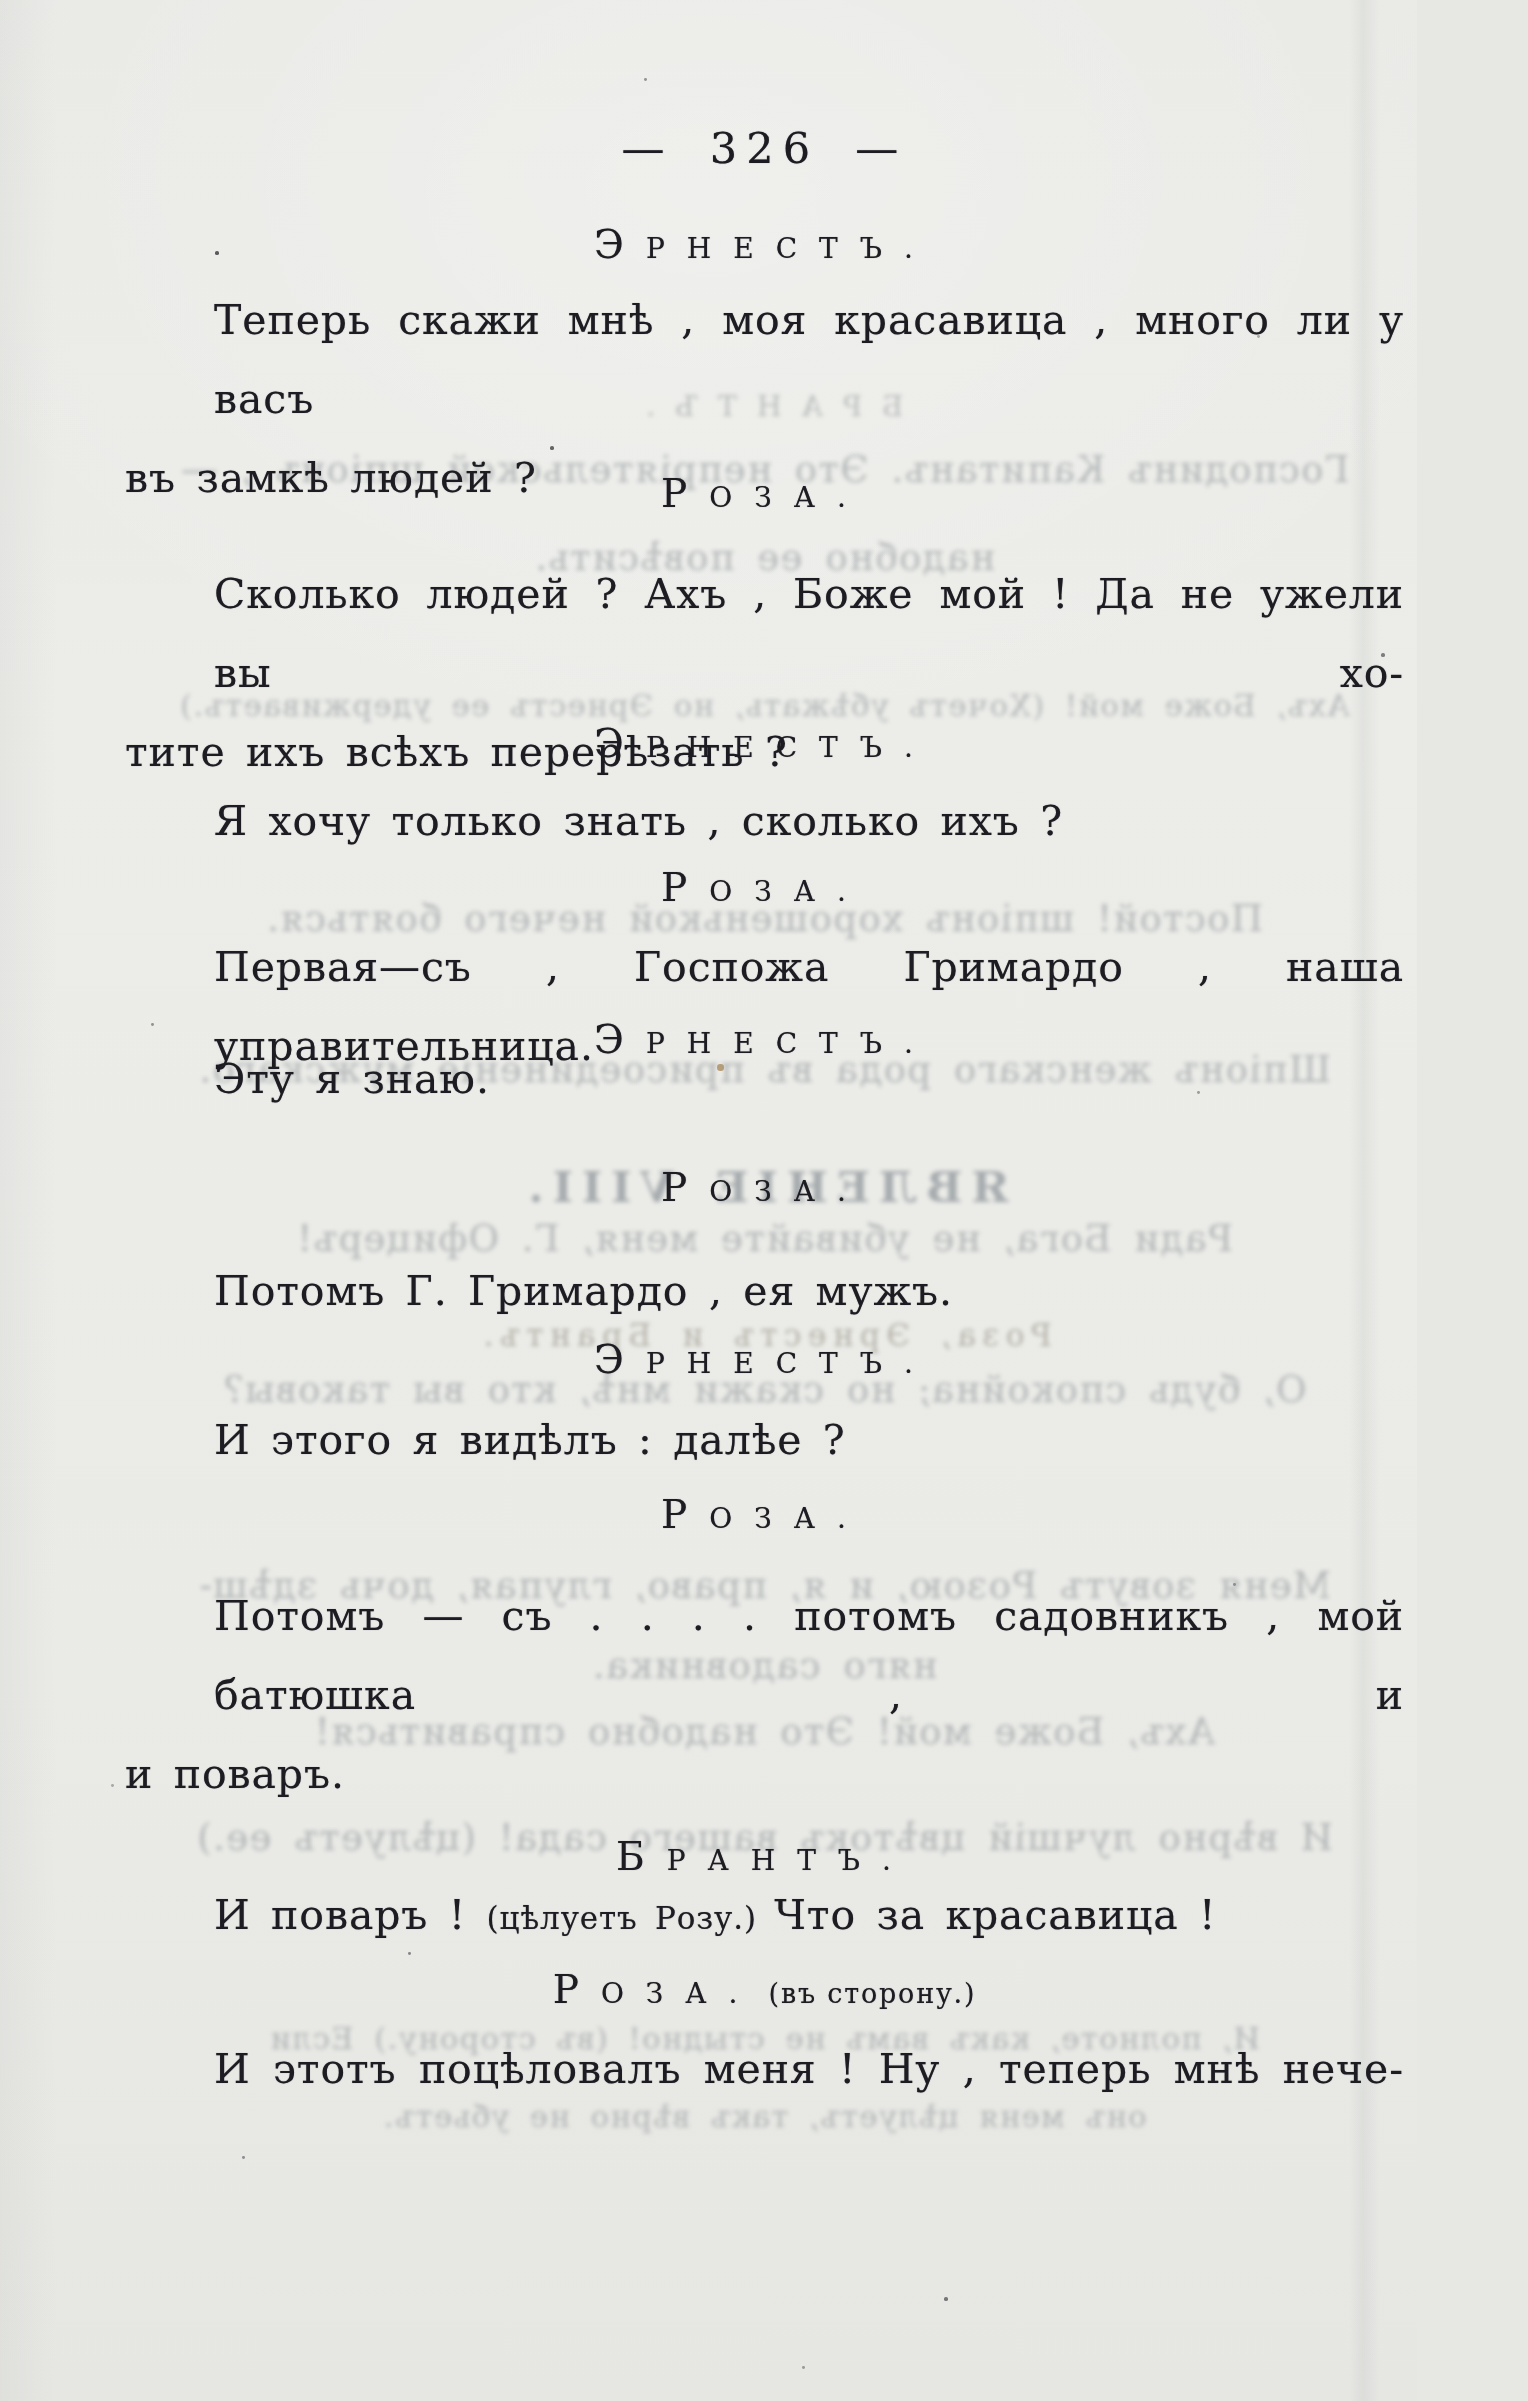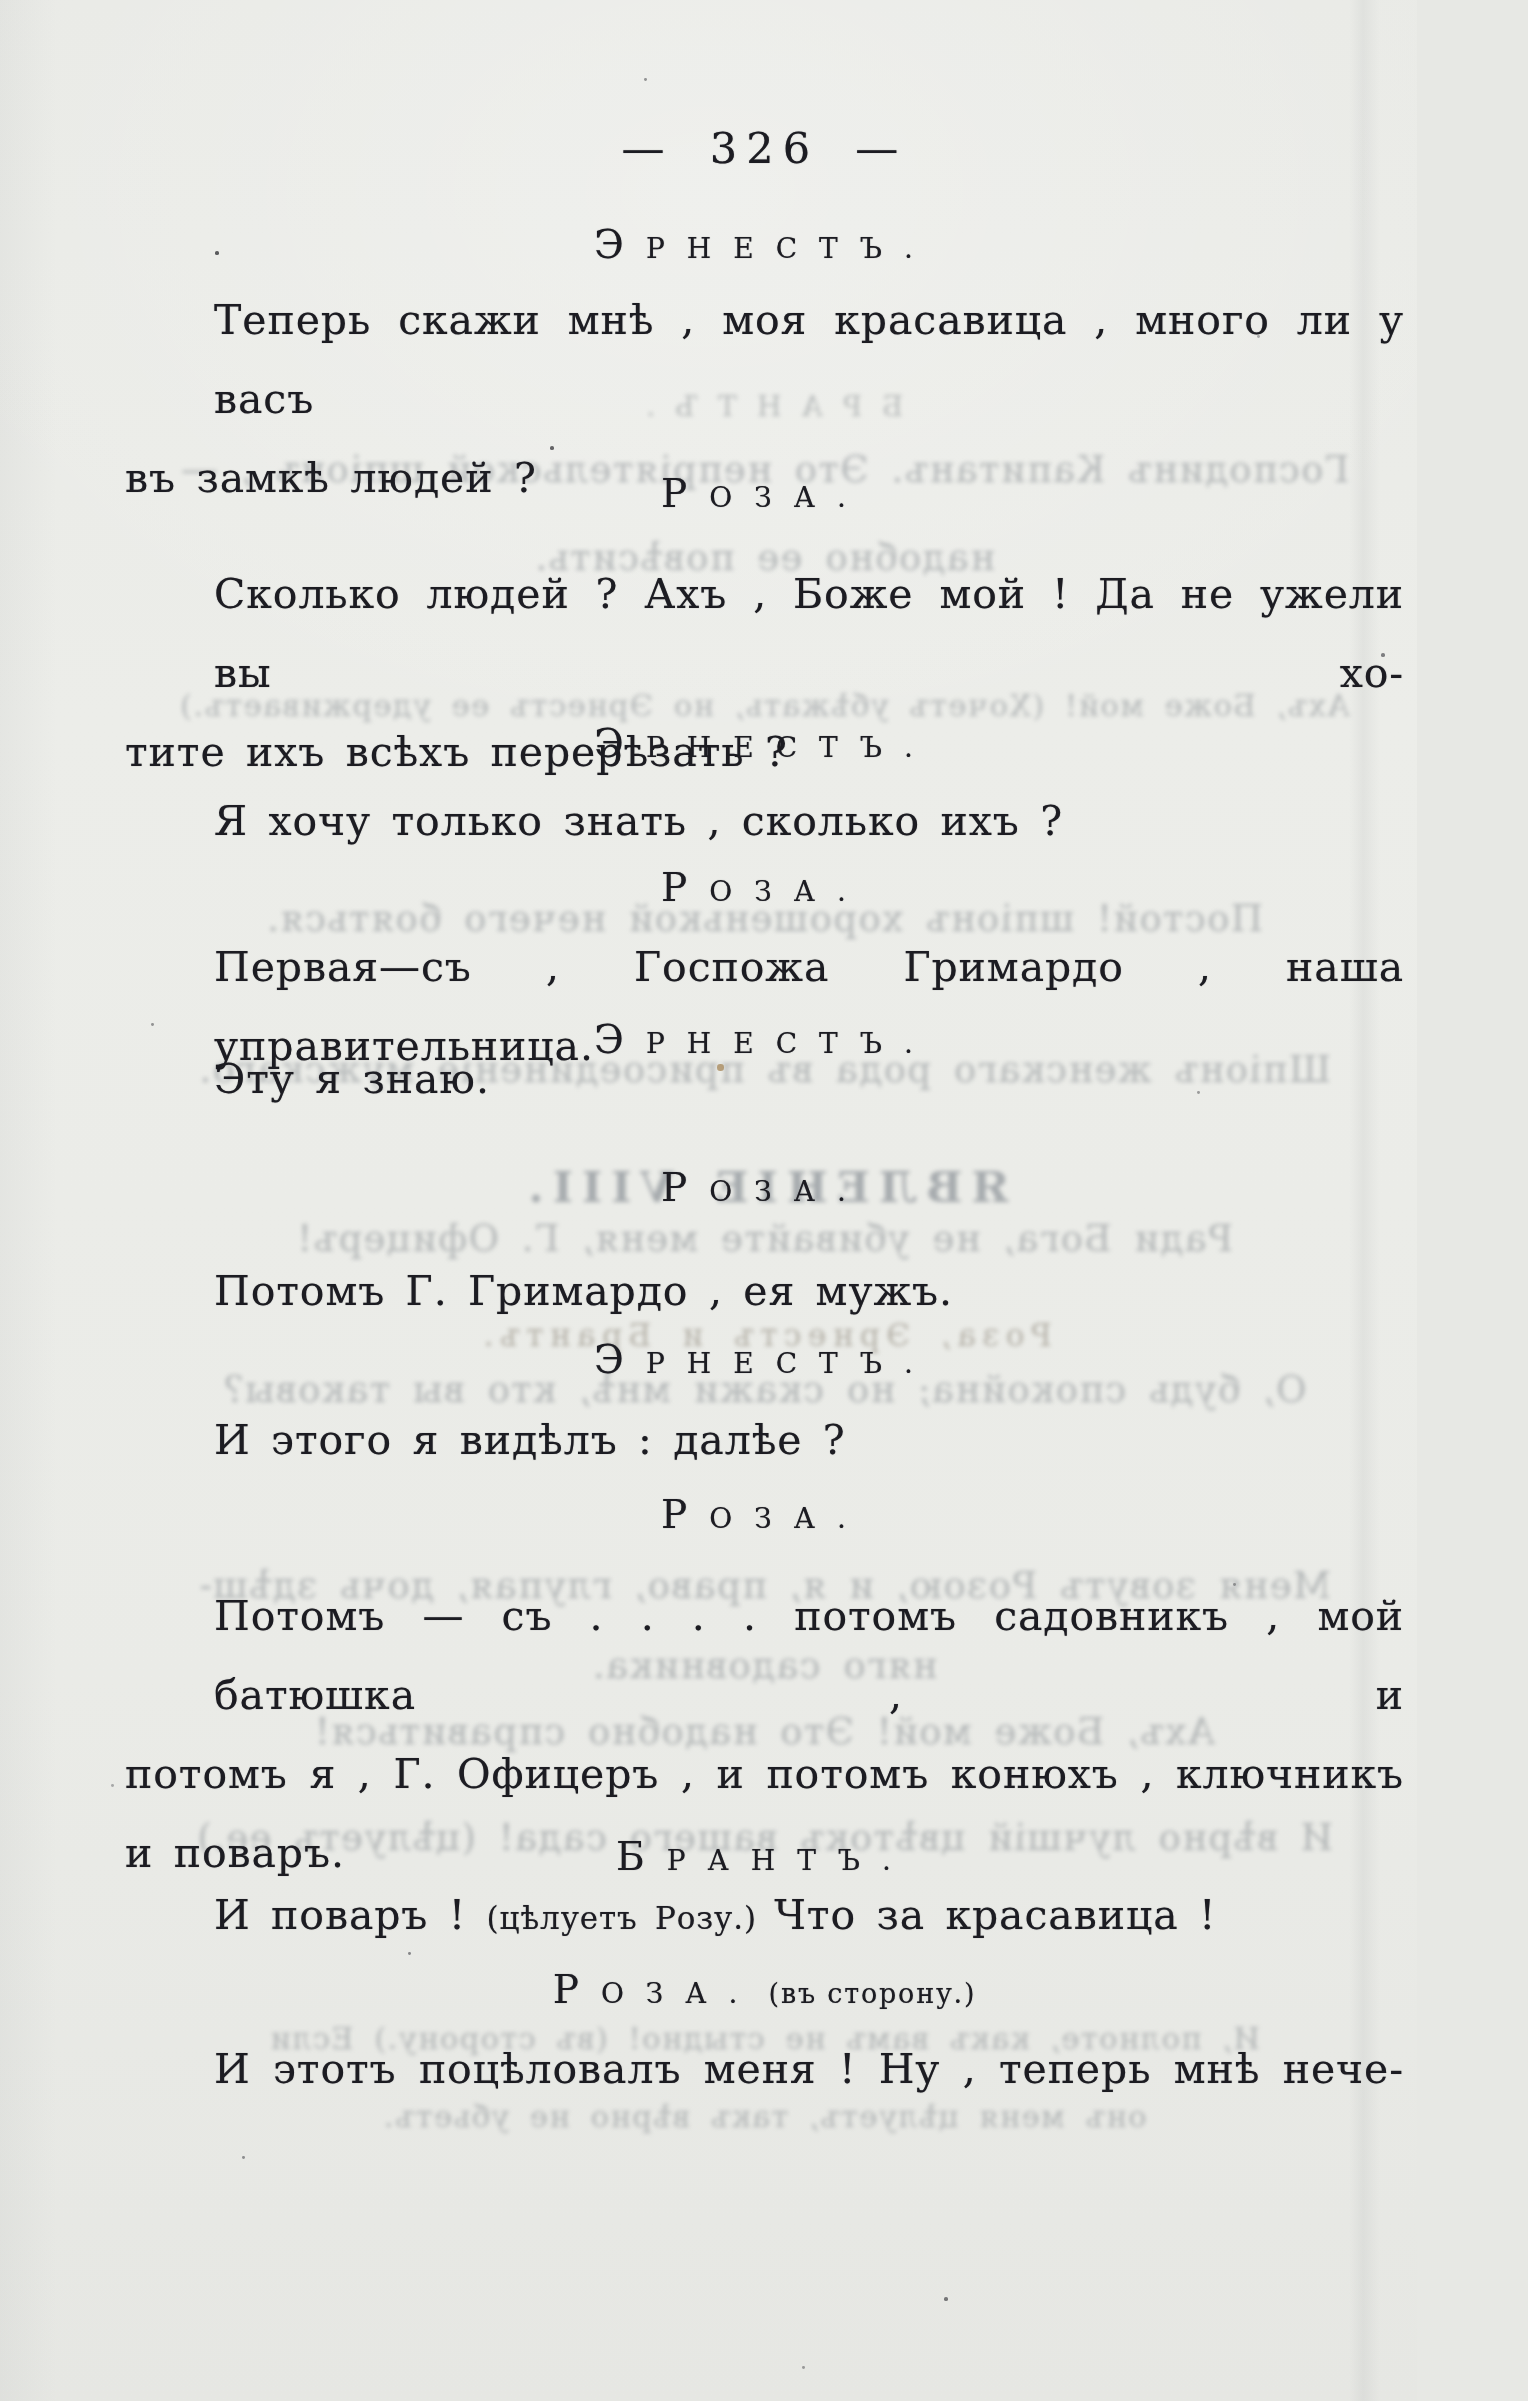--- a/index.html
+++ b/index.html
@@ -97,21 +97,20 @@
       <div class="para" style="top: 1252px;">
         <div class="line indent"><span>Потомъ Г. Гримардо , ея мужъ.</span></div>
       </div>
       <div class="heading" style="top: 1337px;"><span class="h-main">Эрнестъ.</span></div>
       <div class="para" style="top: 1401px;">
         <div class="line indent"><span>И этого я видѣлъ : далѣе ?</span></div>
       </div>
       <div class="heading" style="top: 1492px;"><span class="h-main">Роза.</span></div>
       <div class="para" style="top: 1577px;">
         <div class="line indent j"><span>Потомъ — съ . . . . потомъ садовникъ , мой батюшка , и</span></div>
-        <div class="line j"><span>потомъ я , Г. Офицеръ , и потомъ конюхъ , ключникъ</span></div>
         <div class="line"><span>и поваръ.</span></div>
       </div>
       <div class="heading" style="top: 1821px; margin-top: 13px;"><span class="h-main">Брантъ.</span></div>
       <div class="para" style="top: 1876px;">
         <div class="line indent"><span>И поваръ !  </span><span class="sm">(цѣлуетъ Розу.)  </span><span>Что за красавица !</span></div>
       </div>
       <div class="heading" style="top: 1967px;"><span class="h-main">Роза.</span><span class="h-note">(въ сторону.)</span></div>
       <div class="para" style="top: 2030px;">
         <div class="line indent j"><span>И этотъ поцѣловалъ меня ! Ну , теперь мнѣ нече-</span></div>
       </div>

